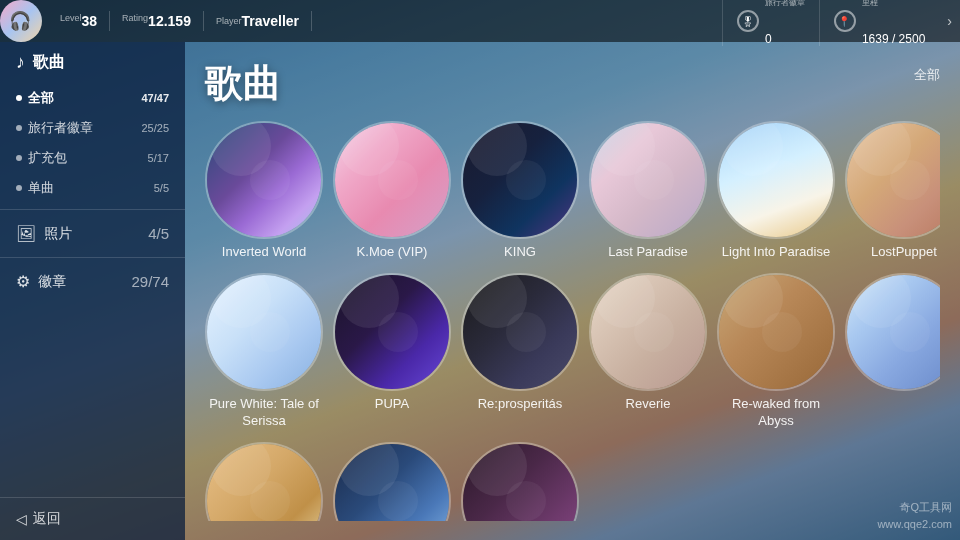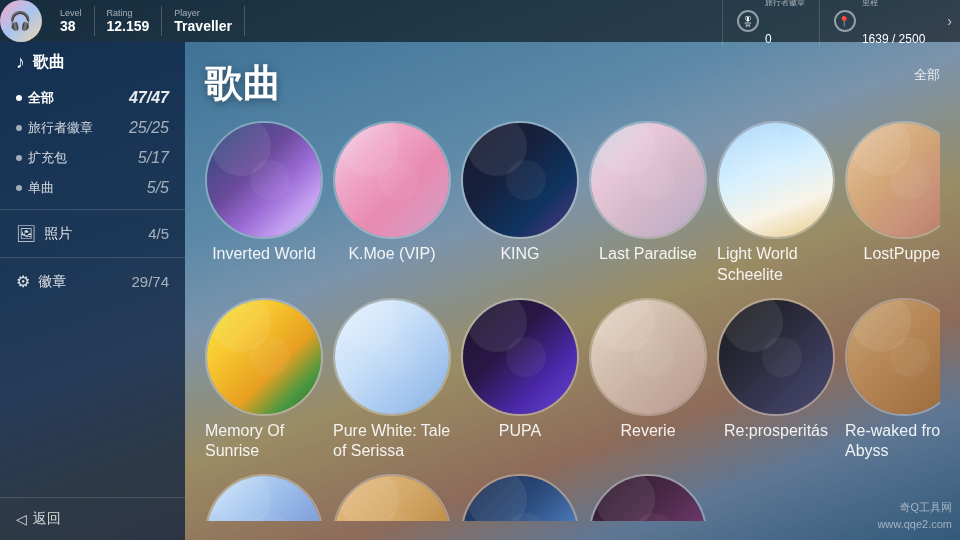--- a/index.html
+++ b/index.html
@@ -45,38 +45,38 @@
       margin-right: 6px;
       overflow: hidden;
       display: flex;
       align-items: center;
       justify-content: center;
       font-size: 18px;
       flex-shrink: 0;
     }
     .top-stat {
       display: flex;
-      flex-direction: column;
       padding: 2px 12px;
       border-right: 1px solid rgba(255,255,255,0.2);
     }
     .top-stat-label {
       font-size: 9px;
       color: rgba(255,255,255,0.6);
     }
     .top-stat-value {
       font-size: 14px;
       color: #fff;
       font-weight: bold;
     }
     .top-stat-player {
       display: flex;
-      flex-direction: column;
+      flex-direction: row;
       padding: 2px 12px;
       border-right: 1px solid rgba(255,255,255,0.2);
+      align-items: center;
     }
     .top-spacer { flex: 1; }
     .top-right-stats {
       display: flex;
       align-items: center;
       gap: 0;
     }
     .top-right-item {
       display: flex;
       align-items: center;
@@ -158,23 +158,22 @@
       left: 16px;
       width: 6px;
       height: 6px;
       border-radius: 50%;
       background: rgba(255,255,255,0.6);
     }
     .sidebar-item.active .dot {
       background: #fff;
     }
     .sidebar-count {
-      font-size: 16px;
+      font-size: 11px;
       color: rgba(255,255,255,0.6);
-      font-style: italic;
     }
     .sidebar-item.active .sidebar-count {
       color: rgba(255,255,255,0.9);
     }
     .sidebar-divider {
       height: 1px;
       background: rgba(255,255,255,0.15);
       margin: 6px 0;
     }
     .sidebar-category {
@@ -286,23 +285,23 @@
     .art-pure-white { background: linear-gradient(135deg, #e8f4ff 0%, #c8e0f8 40%, #a8c8f0 70%, #88b0e0 100%); }
     .art-reprosperitas { background: linear-gradient(135deg, #1a1a1a 0%, #2a2a3a 40%, #3a3a5a 70%, #4a4a6a 100%); }
     .art-reverie { background: linear-gradient(135deg, #e8d8c8 0%, #d8c4b4 30%, #c8b0a0 60%, #b89890 100%); }
     .art-rewaked { background: linear-gradient(135deg, #c8a878 0%, #b88858 40%, #a87848 70%, #986838 100%); }
     .art-row3-1 { background: linear-gradient(135deg, #d4e8f8 0%, #a8c8f0 30%, #88a8e0 60%, #6888c8 100%); }
     .art-row3-2 { background: linear-gradient(135deg, #e8c088 0%, #d4a868 40%, #c09048 70%, #e8d8a8 100%); }
     .art-row3-3 { background: linear-gradient(135deg, #1a2a4a 0%, #2a4a7a 40%, #4a78b8 70%, #88b8e8 100%); }
     .art-row3-4 { background: linear-gradient(135deg, #2a1828 0%, #4a2848 40%, #6a3868 70%, #8a4888 100%); }
 
     .song-name {
-      font-size: 16px;
+      font-size: 13px;
       color: rgba(255,255,255,0.9);
-      text-align: left;
+      text-align: center;
       line-height: 1.3;
       max-width: 118px;
       word-break: break-word;
     }
 
     
     .art-shape {
       position: absolute;
       border-radius: 50%;
     }
@@ -446,75 +445,66 @@
         </div>
         <span class="song-name">Last Paradise</span>
       </div>
       <div class="song-card">
         <div class="song-circle">
           <div class="song-art art-light-scheelite">
             <div class="art-shape" style="width: 60px; height: 60px; left: 30%; top: 20%; background: rgba(255, 255, 255, 0.08); transform: translate(-50%, -50%);"></div>
             <div class="art-shape" style="width: 40px; height: 40px; left: 55%; top: 50%; background: rgba(255, 255, 255, 0.05); transform: translate(-50%, -50%);"></div>
           </div>
         </div>
-        <span class="song-name">Light World Scheelite</span>
+        <span class="song-name">Light Into Paradise</span>
       </div>
       <div class="song-card">
         <div class="song-circle">
           <div class="song-art art-lostpuppet">
             <div class="art-shape" style="width: 60px; height: 60px; left: 30%; top: 20%; background: rgba(255, 255, 255, 0.08); transform: translate(-50%, -50%);"></div>
             <div class="art-shape" style="width: 40px; height: 40px; left: 55%; top: 50%; background: rgba(255, 255, 255, 0.05); transform: translate(-50%, -50%);"></div>
           </div>
         </div>
         <span class="song-name">LostPuppet</span>
       </div>
       <div class="song-card">
         <div class="song-circle">
-          <div class="song-art art-memory-sunrise">
-            <div class="art-shape" style="width: 60px; height: 60px; left: 30%; top: 20%; background: rgba(255, 255, 255, 0.08); transform: translate(-50%, -50%);"></div>
-            <div class="art-shape" style="width: 40px; height: 40px; left: 55%; top: 50%; background: rgba(255, 255, 255, 0.05); transform: translate(-50%, -50%);"></div>
-          </div>
-        </div>
-        <span class="song-name">Memory Of Sunrise</span>
-      </div>
-      <div class="song-card">
-        <div class="song-circle">
           <div class="song-art art-pure-white">
             <div class="art-shape" style="width: 60px; height: 60px; left: 30%; top: 20%; background: rgba(255, 255, 255, 0.08); transform: translate(-50%, -50%);"></div>
             <div class="art-shape" style="width: 40px; height: 40px; left: 55%; top: 50%; background: rgba(255, 255, 255, 0.05); transform: translate(-50%, -50%);"></div>
           </div>
         </div>
         <span class="song-name">Pure White: Tale of Serissa</span>
       </div>
       <div class="song-card">
         <div class="song-circle">
           <div class="song-art art-pupa">
             <div class="art-shape" style="width: 60px; height: 60px; left: 30%; top: 20%; background: rgba(255, 255, 255, 0.08); transform: translate(-50%, -50%);"></div>
             <div class="art-shape" style="width: 40px; height: 40px; left: 55%; top: 50%; background: rgba(255, 255, 255, 0.05); transform: translate(-50%, -50%);"></div>
           </div>
         </div>
         <span class="song-name">PUPA</span>
       </div>
       <div class="song-card">
         <div class="song-circle">
+          <div class="song-art art-reprosperitas">
+            <div class="art-shape" style="width: 60px; height: 60px; left: 30%; top: 20%; background: rgba(255, 255, 255, 0.08); transform: translate(-50%, -50%);"></div>
+            <div class="art-shape" style="width: 40px; height: 40px; left: 55%; top: 50%; background: rgba(255, 255, 255, 0.05); transform: translate(-50%, -50%);"></div>
+          </div>
+        </div>
+        <span class="song-name">Re:prosperitás</span>
+      </div>
+      <div class="song-card">
+        <div class="song-circle">
           <div class="song-art art-reverie">
             <div class="art-shape" style="width: 60px; height: 60px; left: 30%; top: 20%; background: rgba(255, 255, 255, 0.08); transform: translate(-50%, -50%);"></div>
             <div class="art-shape" style="width: 40px; height: 40px; left: 55%; top: 50%; background: rgba(255, 255, 255, 0.05); transform: translate(-50%, -50%);"></div>
           </div>
         </div>
         <span class="song-name">Reverie</span>
-      </div>
-      <div class="song-card">
-        <div class="song-circle">
-          <div class="song-art art-reprosperitas">
-            <div class="art-shape" style="width: 60px; height: 60px; left: 30%; top: 20%; background: rgba(255, 255, 255, 0.08); transform: translate(-50%, -50%);"></div>
-            <div class="art-shape" style="width: 40px; height: 40px; left: 55%; top: 50%; background: rgba(255, 255, 255, 0.05); transform: translate(-50%, -50%);"></div>
-          </div>
-        </div>
-        <span class="song-name">Re:prosperitás</span>
       </div>
       <div class="song-card">
         <div class="song-circle">
           <div class="song-art art-rewaked">
             <div class="art-shape" style="width: 60px; height: 60px; left: 30%; top: 20%; background: rgba(255, 255, 255, 0.08); transform: translate(-50%, -50%);"></div>
             <div class="art-shape" style="width: 40px; height: 40px; left: 55%; top: 50%; background: rgba(255, 255, 255, 0.05); transform: translate(-50%, -50%);"></div>
           </div>
         </div>
         <span class="song-name">Re-waked from Abyss</span>
       </div>

